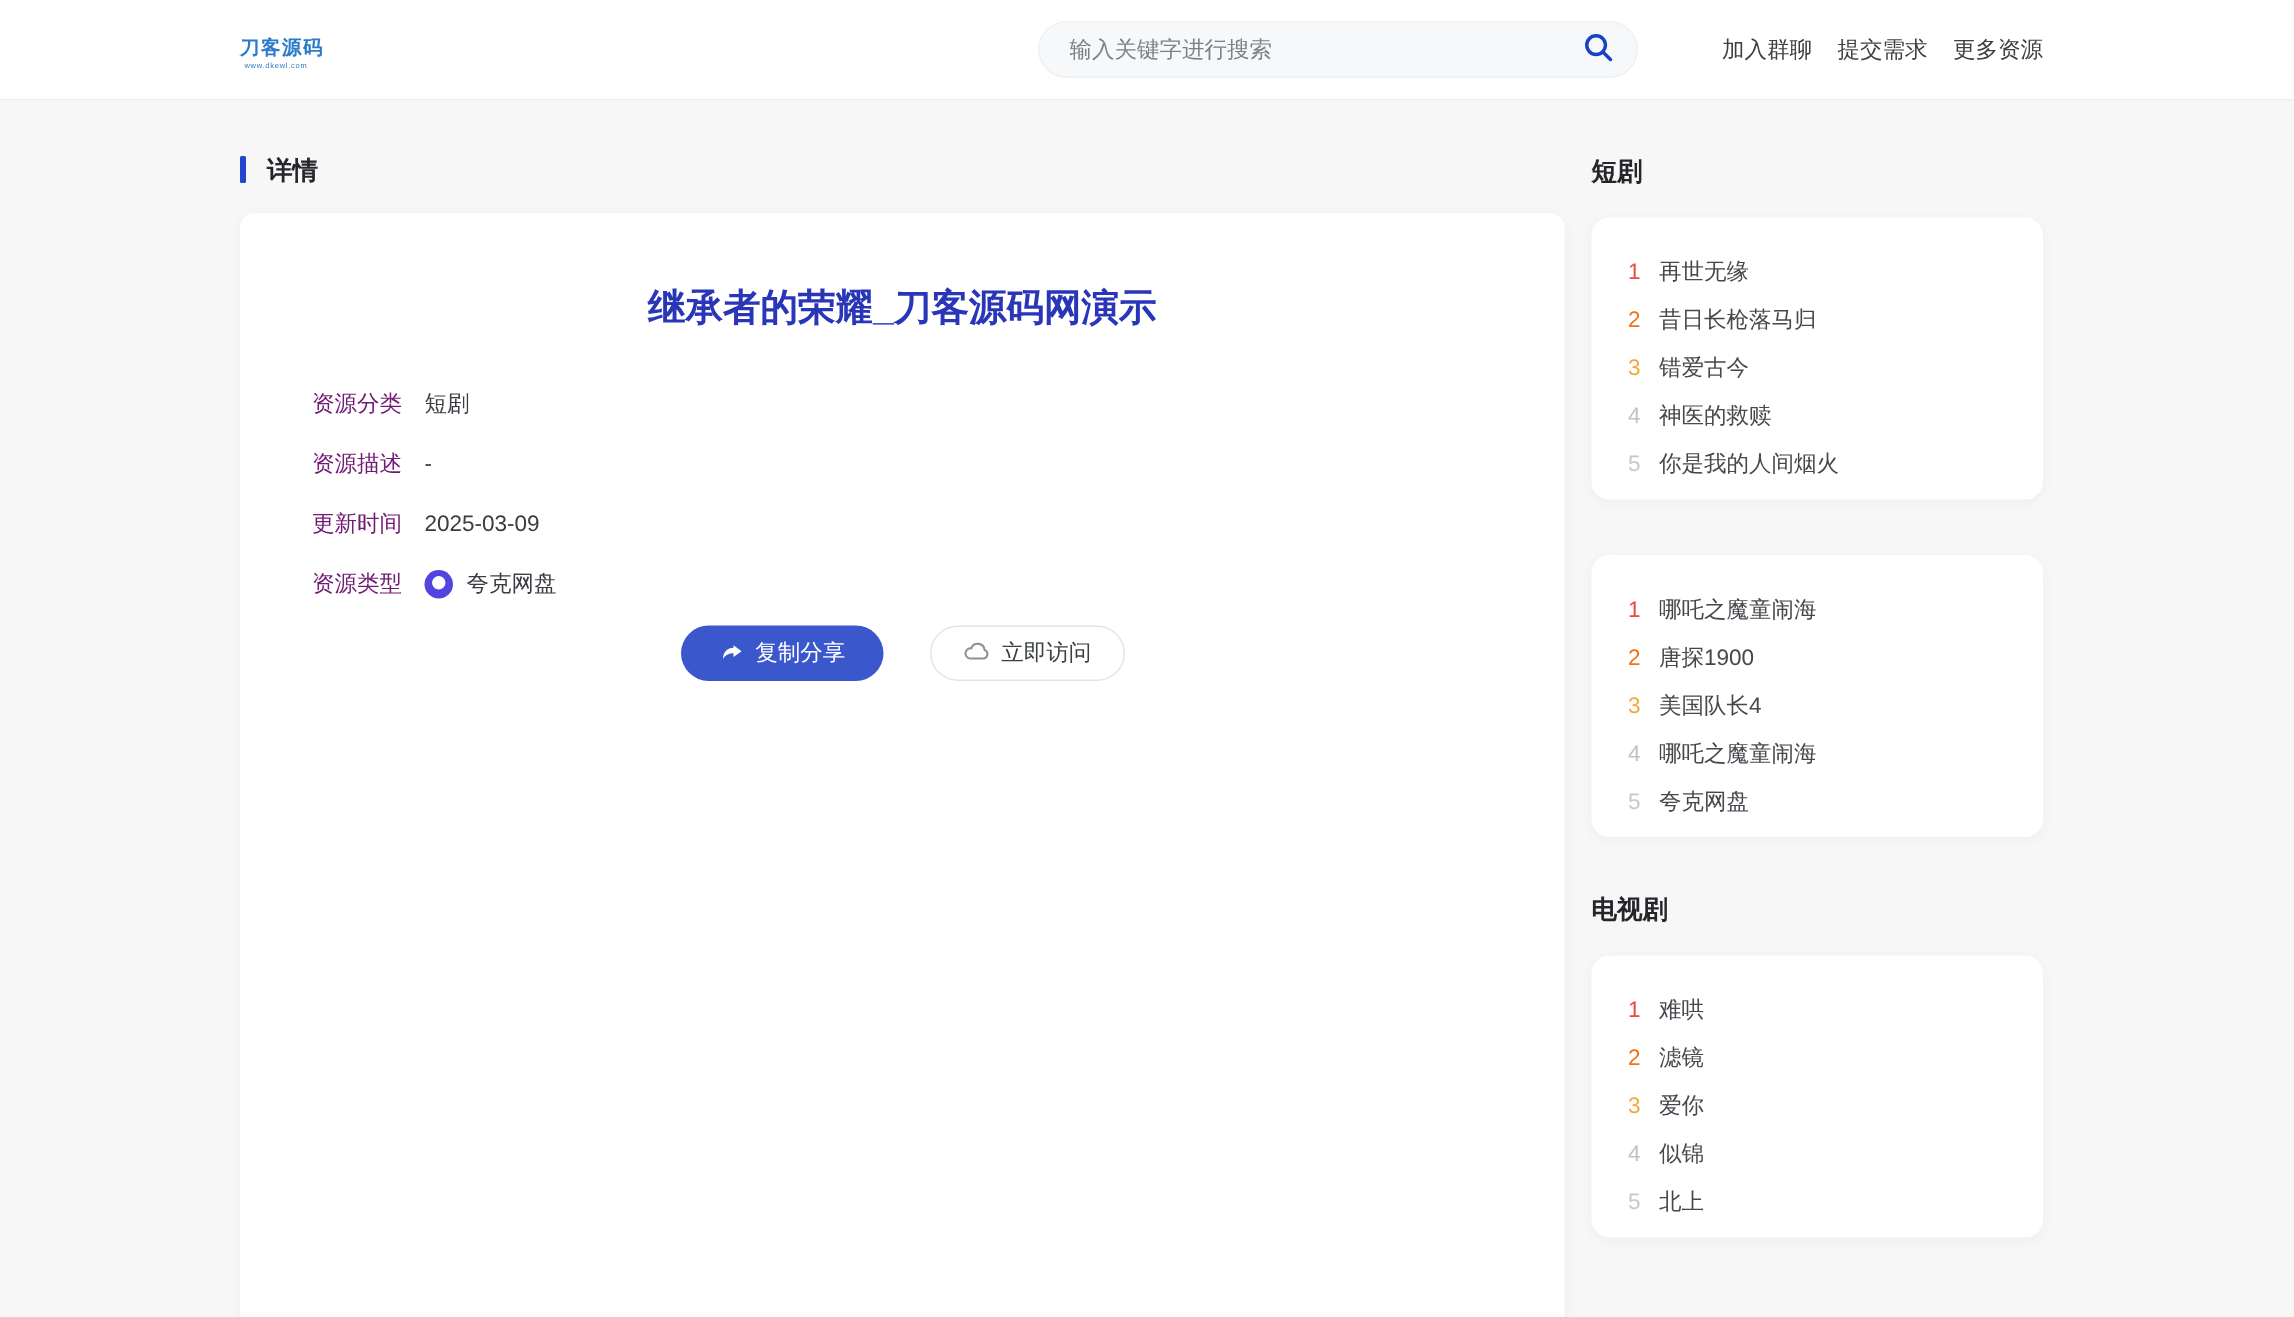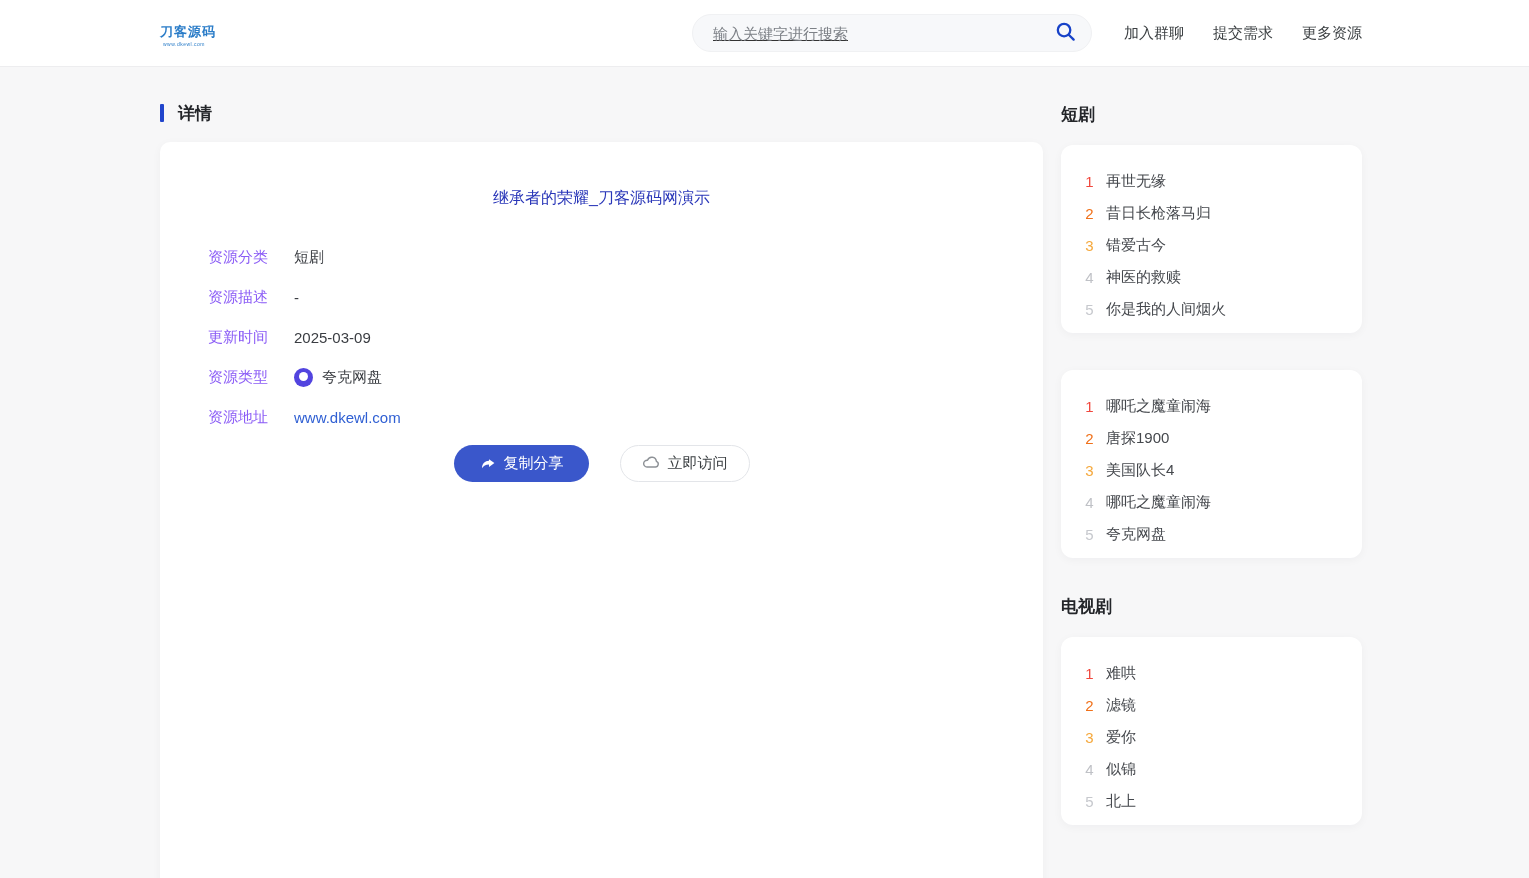--- a/index.html
+++ b/index.html
@@ -26,48 +26,47 @@
   .search {
     position:absolute; left:692px; top:14px;
     width:400px; height:38px;
     background:#f7f8fa; border:1px solid #f0f1f3; border-radius:19px;
     display:flex; align-items:center; padding:0 14px 0 20px;
   }
   .search input {
     flex:1; border:none; background:transparent; outline:none;
     font-size:15px; color:#333;
     font-family:"Liberation Sans","DejaVu Sans",sans-serif;
-    text-decoration:underline;
   }
   .search input::placeholder { color:#7d8187; }
   .search-btn { border:none; background:transparent; cursor:pointer; display:flex; align-items:center; }
   .nav {
     position:absolute; right:167px; top:0; height:67px;
-    display:flex; align-items:center; gap:29px;
+    display:flex; align-items:center; gap:17px;
   }
   .nav-item { font-size:15px; color:#3c4043; cursor:pointer; white-space:nowrap; }
   
   .content { display:flex; margin-top:36px; padding-left:160px; }
   .left-col  { width:883px; }
   .right-col { width:301px; margin-left:18px; }
   .section-head { display:flex; align-items:center; height:20px; margin-bottom:19px; }
   .section-bar  { width:4px; height:18px; background:#2145cc; border-radius:1px; margin-right:14px; }
   .section-title{ font-size:17px; font-weight:700; color:#24262a; }
   
   .main-card {
     background:#fff; border-radius:10px; height:780px;
     box-shadow:0 2px 10px rgba(20,30,60,.04);
     padding:40px 48px;
   }
   .res-title {
-    text-align:center; font-size:16px; font-weight:400;
+    text-align:center; font-size:25px; font-weight:700;
     color:#2936b8; margin:6px 0 36px;
   }
   .field-row { display:flex; align-items:center; height:24px; margin-bottom:16px; font-size:15px; }
-  .field-label { width:62px; margin-right:24px; color:#8b5cf6; flex:none; }
+  .field-label { width:62px; margin-right:13px; color:#701a75; flex:none; }
   .field-value { color:#3a3d42; }
   .field-link  { color:#2f5fd3; cursor:pointer; text-decoration:none; }
   .quark-icon {
     width:19px; height:19px; border-radius:50%;
     background:#5244df; position:relative; margin-right:9px; flex:none;
   }
   .quark-icon::after {
     content:""; position:absolute; width:9px; height:9px;
     background:#fff; border-radius:50%; top:4px; left:5px;
   }
@@ -144,24 +143,20 @@
         <span class="field-label">更新时间</span>
         <span class="field-value">2025-03-09</span>
       </div>
 
       <div class="field-row">
         <span class="field-label">资源类型</span>
         <span class="quark-icon"></span>
         <span class="field-value">夸克网盘</span>
       </div>
 
-      <div class="field-row">
-        <span class="field-label">资源地址</span>
-        <a class="field-link">www.dkewl.com</a>
-      </div>
 
       <div class="btn-row">
         <button class="btn btn-primary">
           <span>
             <svg width="17" height="15" viewBox="0 0 17 15" fill="#ffffff">
               <path d="M10 4.2 L15.4 8.1 L10 12 L10 9.5 C6.6 9.5 4.4 10.8 3 13.3 C3.1 8.4 6 5.9 10 5.8 Z"></path>
             </svg>
           </span>
           <span>复制分享</span>
         </button>

